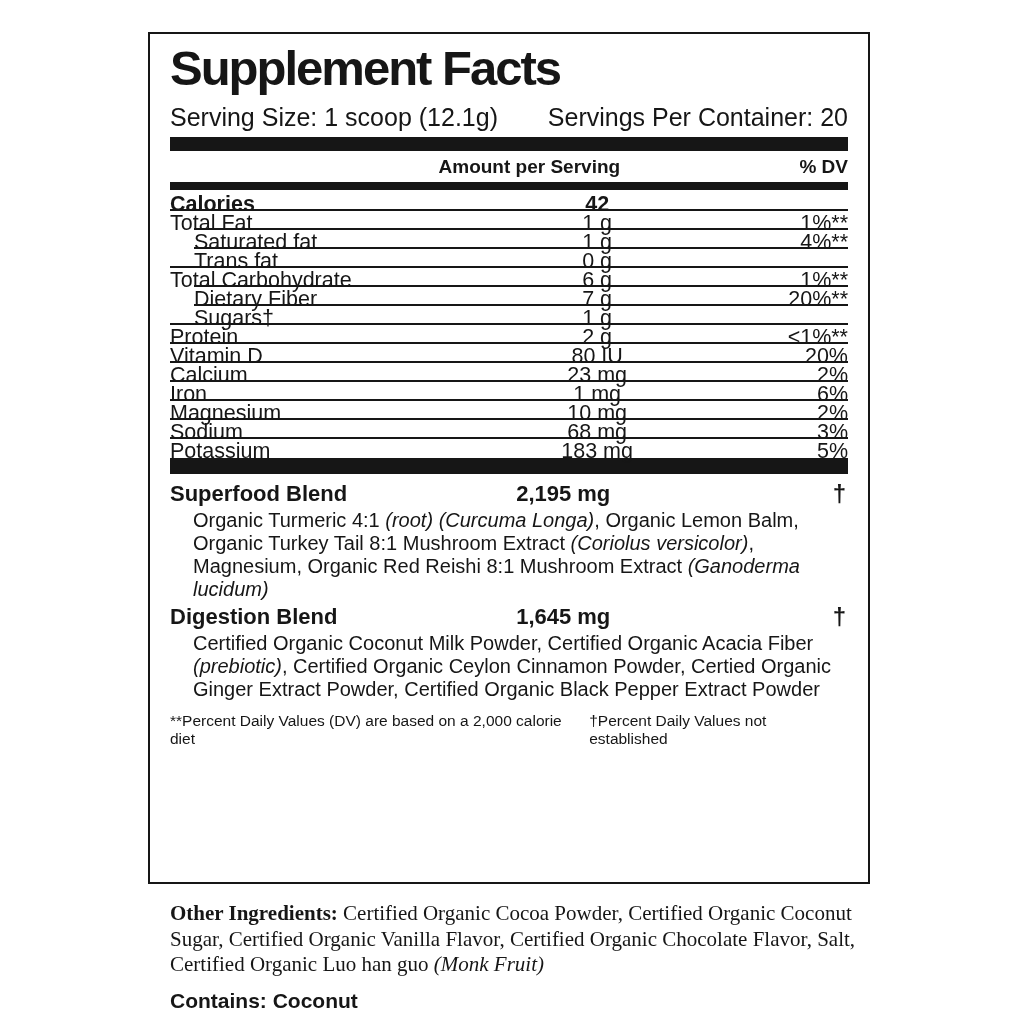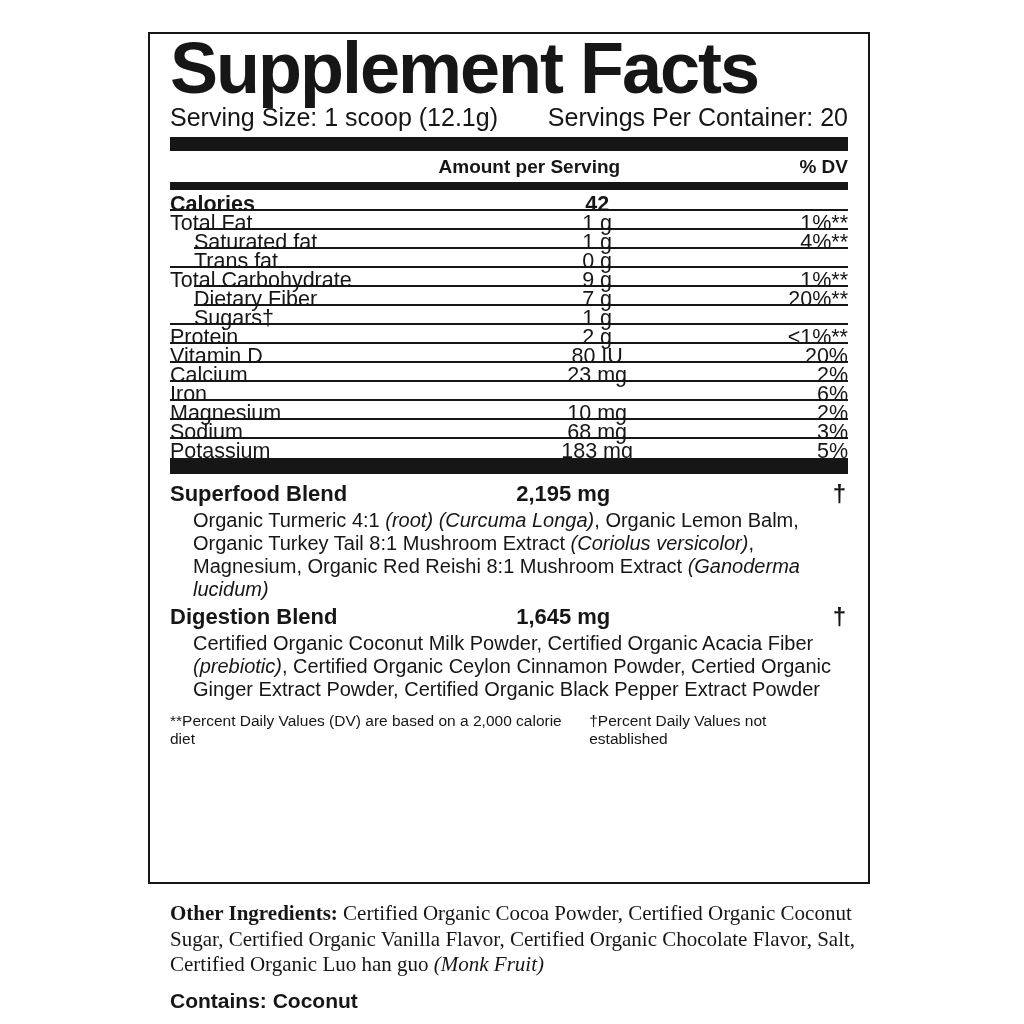--- a/index.html
+++ b/index.html
@@ -8,21 +8,21 @@
   }
   *{box-sizing:border-box; margin:0; padding:0;}
   html,body{width:1024px; height:1024px; background:var(--paper);
     font-family:"Liberation Sans", sans-serif; color:var(--ink); position:relative;}
 
   .facts-box{
     position:absolute; left:148px; top:32px; width:722px; height:852px;
     border:2.5px solid var(--ink); padding:3px 20px 0 20px; background:var(--paper);
   }
   .title{
-    font-size:72px; font-weight:bold; letter-spacing:-2px; line-height:62px;
+    font-size:49px; font-weight:bold; letter-spacing:-2px; line-height:62px;
     white-space:nowrap;
   }
   .serving-line{
     display:flex; justify-content:space-between; margin-top:4px;
     font-size:25px; line-height:29px;
   }
   .bar{background:var(--ink); width:100%;}
   .bar-thick1{height:14px; margin-top:5px;}
   .bar-med{height:8px;}
   .bar-thick2{height:16px; margin-top:2px;}
@@ -98,21 +98,21 @@
     <span class="namount">1 g</span>
     <span class="ndv">4%**</span>
   </div>
       <div class="row indent">
     <span class="nname">Trans fat</span>
     <span class="namount">0 g</span>
     <span class="ndv"></span>
   </div>
       <div class="row">
     <span class="nname">Total Carbohydrate</span>
-    <span class="namount">9 g</span>
+    <span class="namount">6 g</span>
     <span class="ndv">1%**</span>
   </div>
       <div class="row indent">
     <span class="nname">Dietary Fiber</span>
     <span class="namount">7 g</span>
     <span class="ndv">20%**</span>
   </div>
       <div class="row indent">
     <span class="nname">Sugars†</span>
     <span class="namount">1 g</span>
@@ -128,20 +128,21 @@
     <span class="namount">80 IU</span>
     <span class="ndv">20%</span>
   </div>
       <div class="row">
     <span class="nname">Calcium</span>
     <span class="namount">23 mg</span>
     <span class="ndv">2%</span>
   </div>
       <div class="row">
     <span class="nname">Iron</span>
+    <span class="namount">1 mg</span>
     <span class="ndv">6%</span>
   </div>
       <div class="row">
     <span class="nname">Magnesium</span>
     <span class="namount">10 mg</span>
     <span class="ndv">2%</span>
   </div>
       <div class="row">
     <span class="nname">Sodium</span>
     <span class="namount">68 mg</span>

